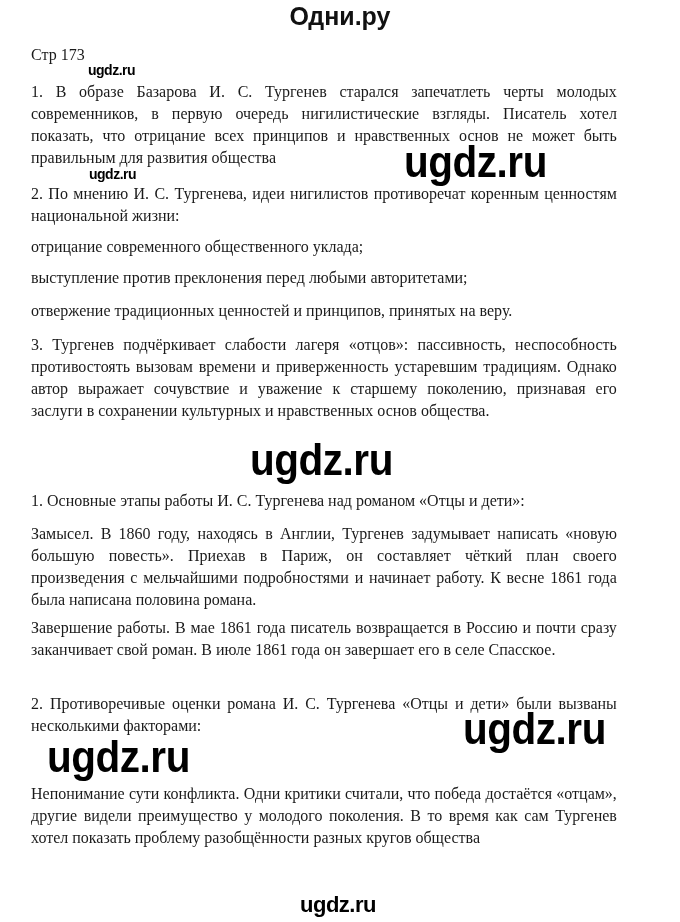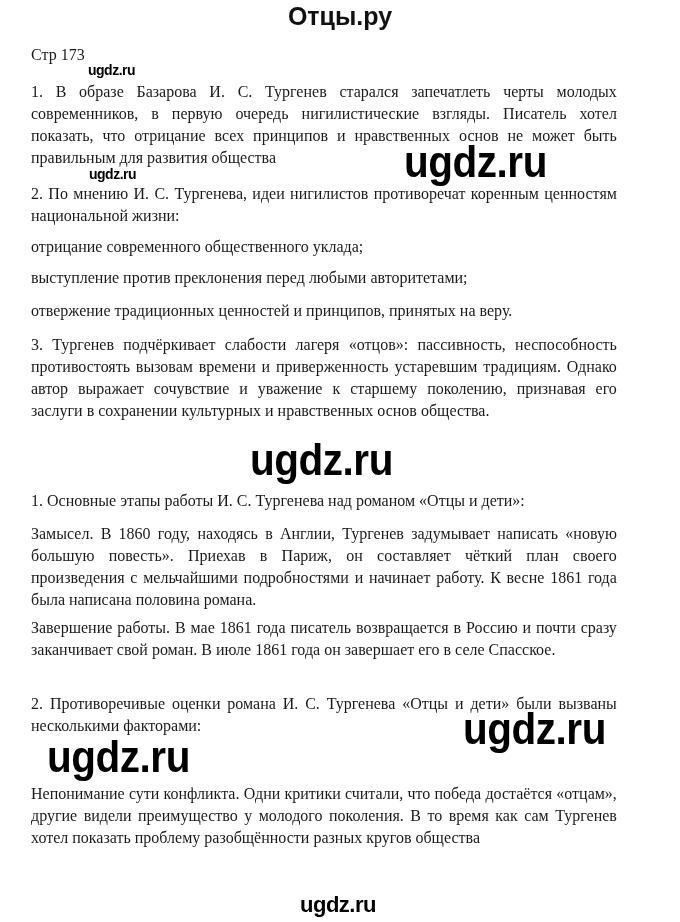--- a/index.html
+++ b/index.html
@@ -23,21 +23,21 @@
   }
   .wm.big { font-size: 44px; line-height: 40px; transform: scaleX(0.92); transform-origin: left top; }
   .wm.small { font-size: 14px; line-height: 16px; }
   .wm.footer { font-size: 22px; line-height: 24px; }
 </style>
 </head>
 <body>
 
 <div class="page">
 
-  <div class="header">Отцы.ру</div>
+  <div class="header">Одни.ру</div>
 
   <div class="t single" style="top:44px;"><span>Стр 173</span></div>
   <div class="wm small" style="left:88px; top:62px;">ugdz.ru</div>
 
   <div class="t" style="top:81px;">1. В образе Базарова И. С. Тургенев старался запечатлеть черты молодых современников, в первую очередь нигилистические взгляды. Писатель хотел показать, что отрицание всех принципов и нравственных основ не может быть правильным для развития общества</div>
   <div class="wm big" style="left:404px; top:142px;">ugdz.ru</div>
   <div class="wm small" style="left:89px; top:166px;">ugdz.ru</div>
 
   <div class="t" style="top:183px;">2. По мнению И. С. Тургенева, идеи нигилистов противоречат коренным ценностям национальной жизни:</div>
 

